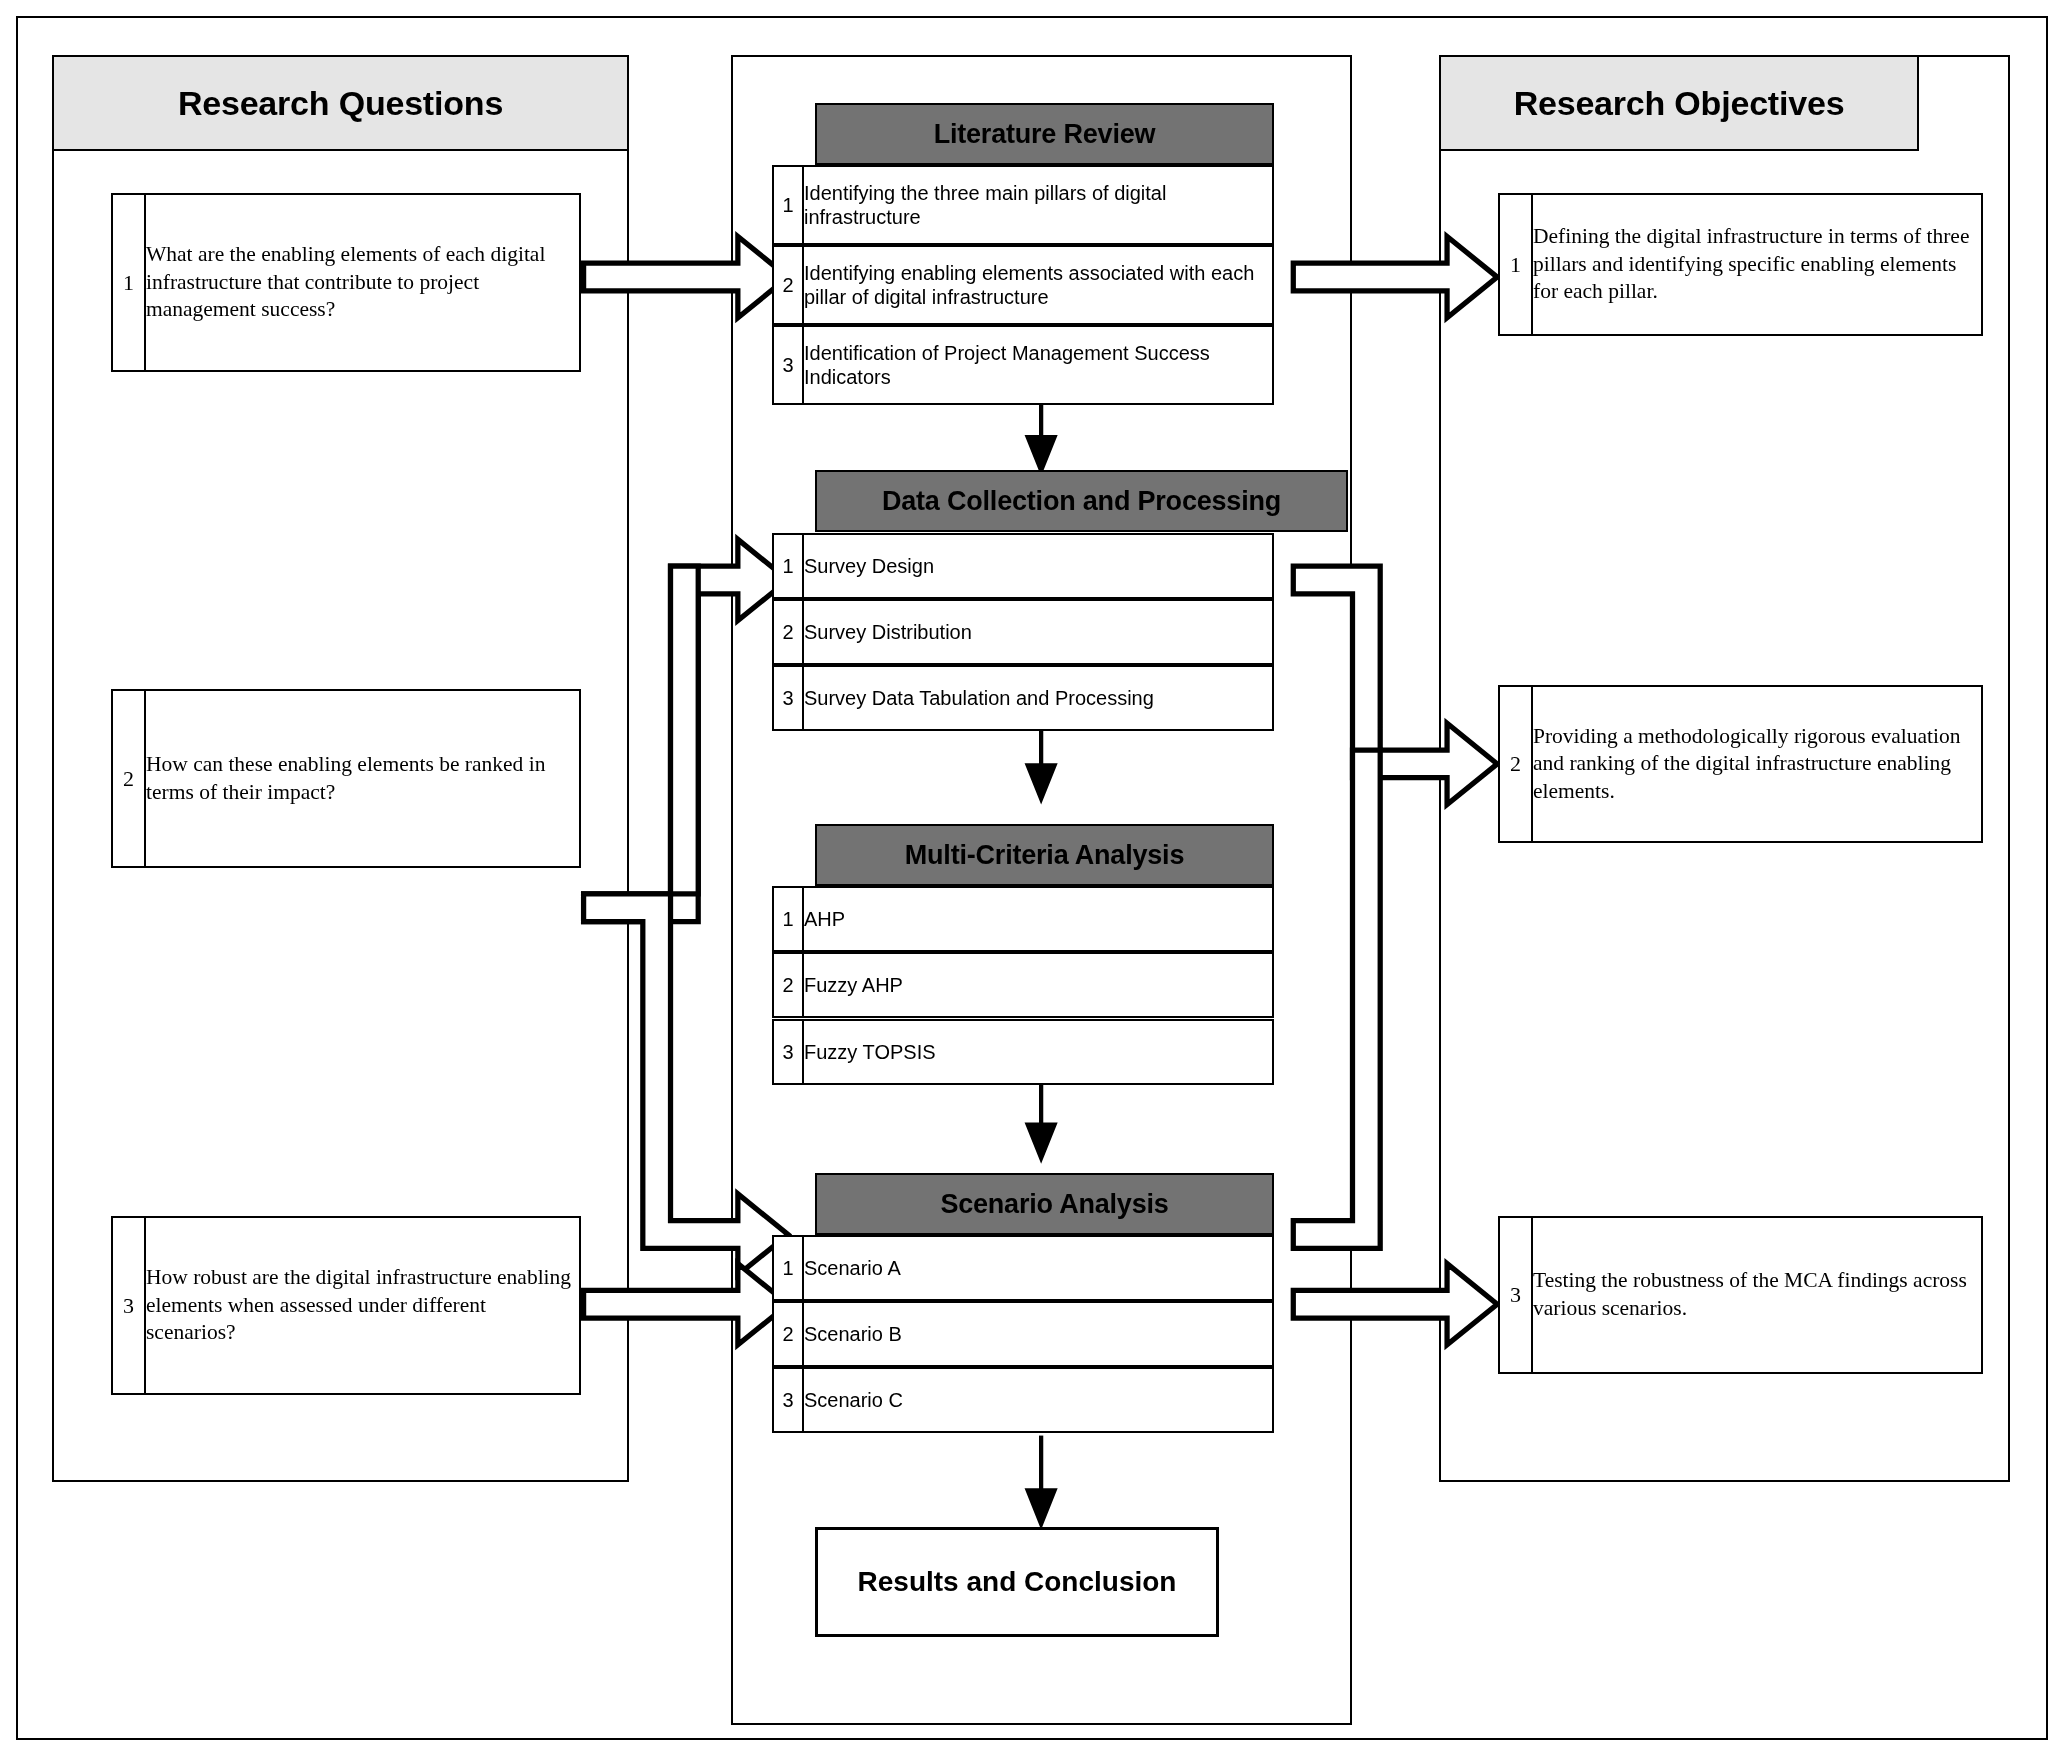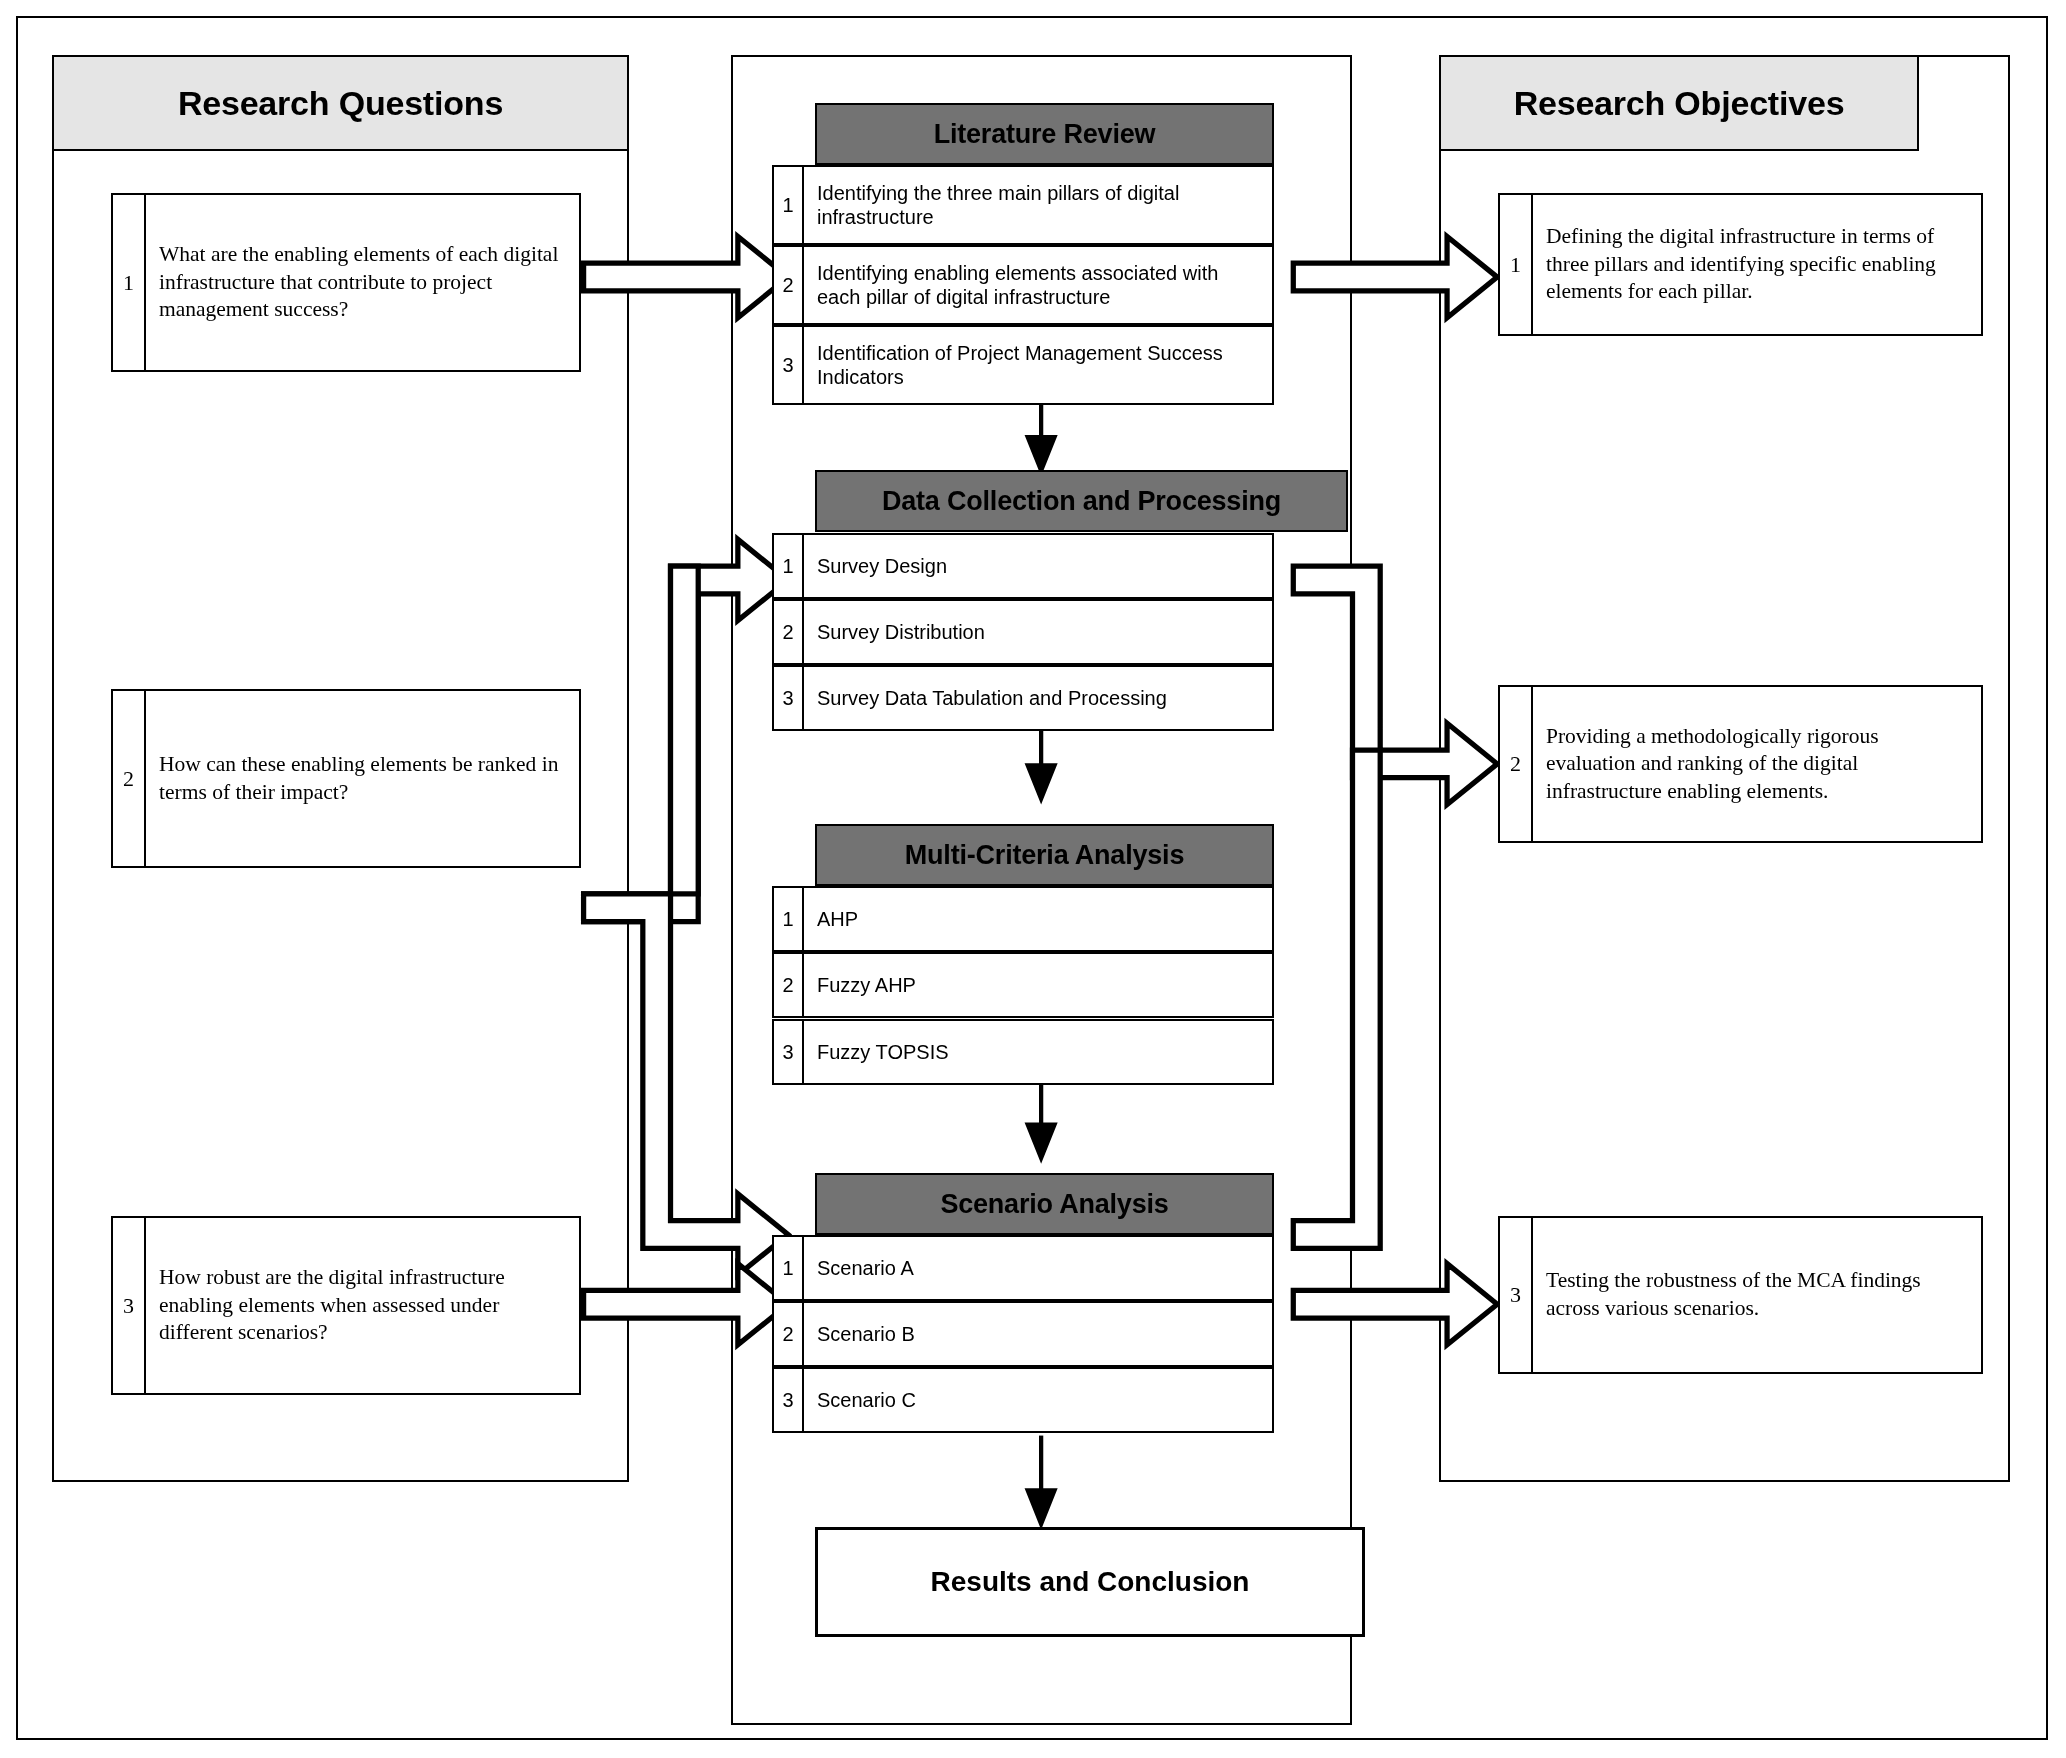--- a/index.html
+++ b/index.html
@@ -69,21 +69,21 @@
     display: flex;
     align-items: center;
     justify-content: center;
     font-size: 21px;
   }
   .nbox .txt {
     flex: 1 1 auto;
     box-sizing: border-box;
     display: flex;
     align-items: center;
-    padding: 0 13px;
+    padding: 0 0;
   }
   
   .serif .num,
   .serif .txt {
     font-family: "Liberation Serif", serif;
   }
   .serif .txt {
     font-size: 21.5px;
     line-height: 1.28;
   }
@@ -253,21 +253,21 @@
   <div class="nbox sans tight" style="left:772px; top:1301px; width:502px; height:66px;">
     <div class="num">2</div>
     <div class="txt">Scenario B</div>
   </div>
 
   <div class="nbox sans tight" style="left:772px; top:1367px; width:502px; height:66px;">
     <div class="num">3</div>
     <div class="txt">Scenario C</div>
   </div>
 
-  <div class="plain-box" style="left:815px; top:1527px; width:550px; height:110px;">Results and Conclusion</div>
+  <div class="plain-box" style="left:815px; top:1527px; width:404px; height:110px;">Results and Conclusion</div>
 
   <div class="nbox serif" style="left:1498px; top:193px; width:485px; height:143px;">
     <div class="num">1</div>
     <div class="txt">Defining the digital infrastructure in terms of three pillars and identifying specific enabling elements for each pillar.</div>
   </div>
 
   <div class="nbox serif" style="left:1498px; top:685px; width:485px; height:158px;">
     <div class="num">2</div>
     <div class="txt">Providing a methodologically rigorous evaluation and ranking of the digital infrastructure enabling elements.</div>
   </div>

